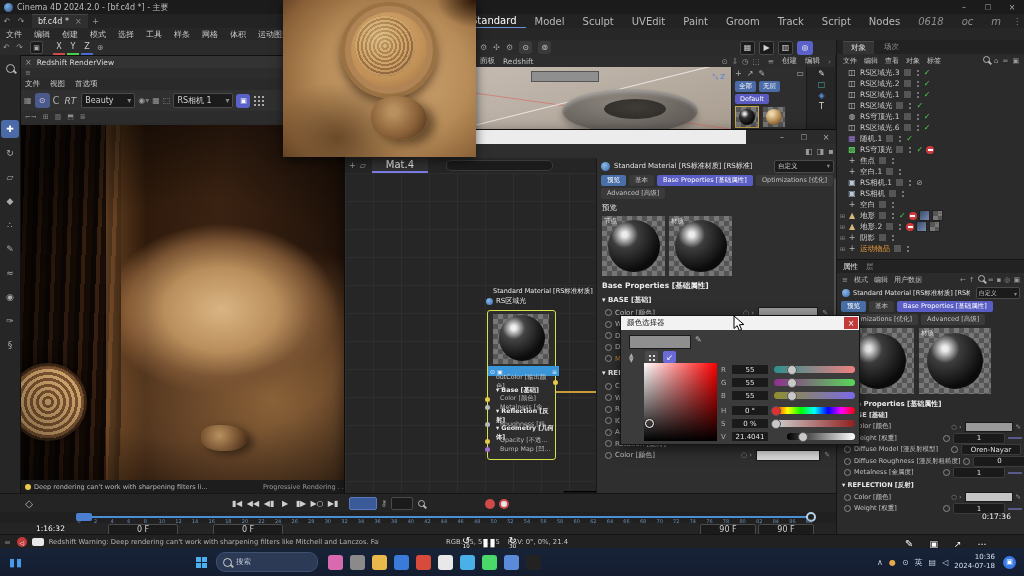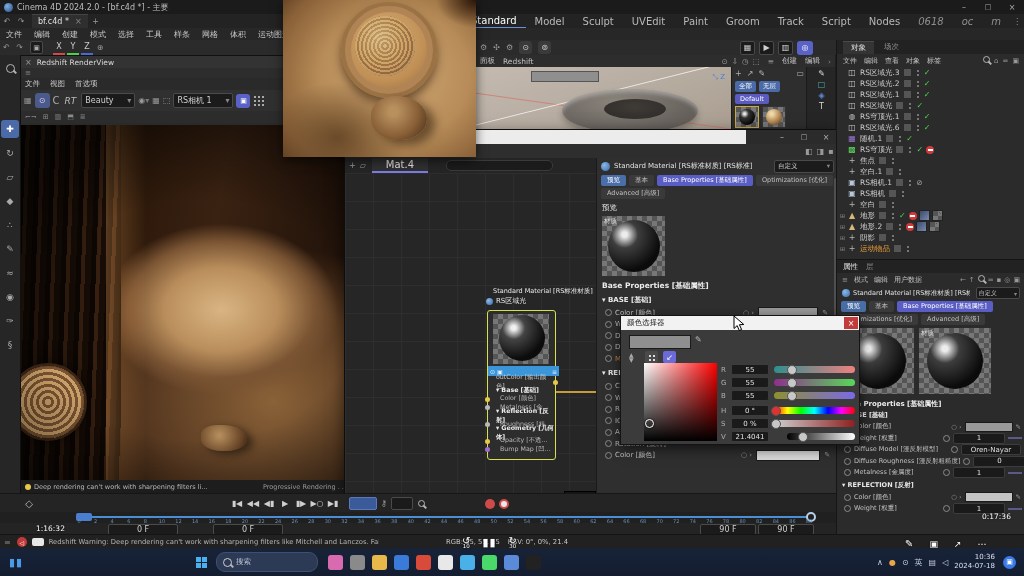--- a/index.html
+++ b/index.html
@@ -373,20 +373,24 @@
           <span style="background: rgb(74, 111, 168); color: rgb(255, 255, 255); padding: 1px 6px; border-radius: 2px; font-size: 6.5px;">预览</span>
           <span style="background: rgb(58, 58, 58); color: rgb(192, 192, 192); padding: 1px 6px; border-radius: 2px; font-size: 6.5px;">基本</span>
           <span style="background: rgb(90, 94, 196); color: rgb(255, 255, 255); padding: 1px 6px; border-radius: 2px; font-size: 6.5px;">Base Properties [基础属性]</span>
           <span style="background: rgb(58, 58, 58); color: rgb(192, 192, 192); padding: 1px 6px; border-radius: 2px; font-size: 6.5px;">Optimizations [优化]</span>
         </div>
       <div id="mptabs2" class="row" style="padding:0 4px;gap:3px;height:13px;">
           <span style="background: rgb(58, 58, 58); color: rgb(192, 192, 192); padding: 1px 6px; border-radius: 2px; font-size: 6.5px;">Advanced [高级]</span>
         </div>
       <div style="padding:3px 5px;font-size:7.5px;color:#e0e0e0;">预览</div>
       <div class="row" style="padding:0 5px;gap:4px;">
+        <span class="checker abs-none" style="position:relative;width:63px;height:60px;display:inline-block;">
+          <i class="abs" style="left:6px;top:4px;width:52px;height:52px;border-radius:50%;background:radial-gradient(circle at 32% 28%,#ececec 5%,#3d3d3d 26%,#0b0b0b 70%);display:block;"></i>
+          <i class="abs tiny" style="left:2px;top:1px;color:#ddd;font-style:normal;">节点</i>
+        </span>
         <span class="checker" style="position:relative;width:63px;height:60px;display:inline-block;">
           <i class="abs" style="left:6px;top:4px;width:52px;height:52px;border-radius:50%;background:radial-gradient(circle at 32% 28%,#ececec 5%,#3d3d3d 26%,#0b0b0b 70%);display:block;"></i>
           <i class="abs tiny" style="left:2px;top:1px;color:#ddd;font-style:normal;">材质</i>
         </span>
       </div>
       <div style="padding:5px 5px 2px;font-size:7.5px;color:#ececec;font-weight:bold;">Base Properties [基础属性]</div>
       <div class="asec" style="padding:2px 5px;">▾ <span>BASE [基础]</span></div>
       <div id="mpbase" style="padding-left:5px;">
           <div class="arow">
             <span class="acirc"></span>

